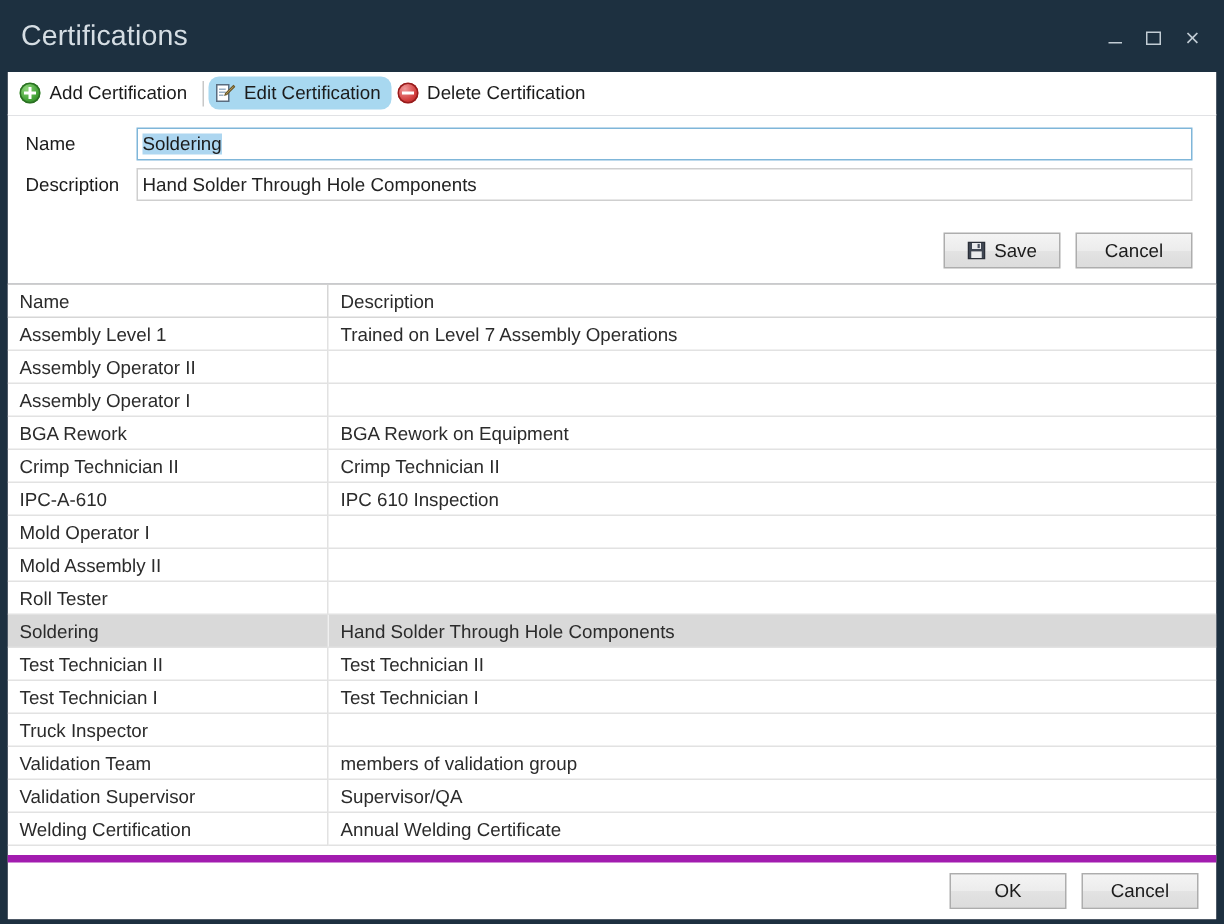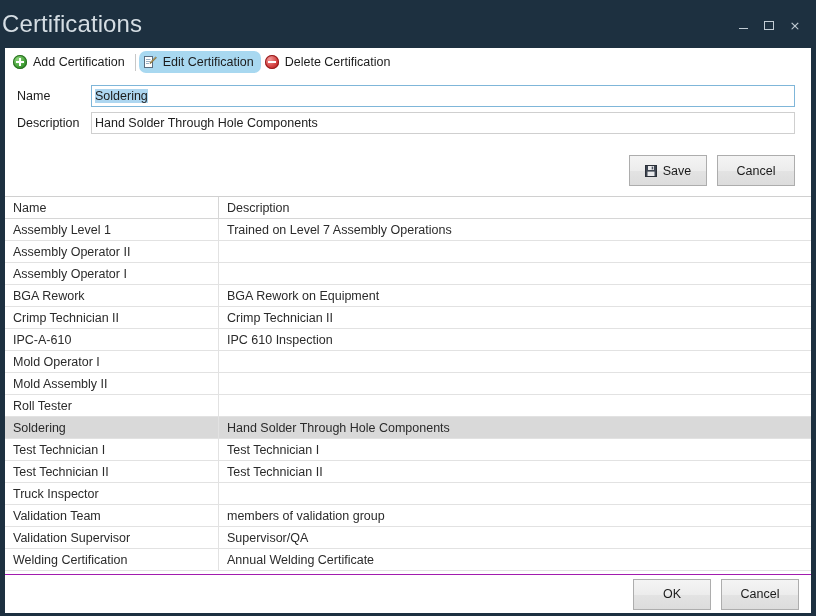--- a/index.html
+++ b/index.html
@@ -29,22 +29,22 @@
   .titlebar {
     height: 48px;
     flex: 0 0 48px;
     background: #1d3040;
     display: flex;
     align-items: center;
     position: relative;
   }
   .title-text {
     color: #d5dde3;
-    font-size: 24px;
-    padding-left: 2px;
+    font-size: 19px;
+    padding-left: 14px;
     letter-spacing: 0.1px;
     font-weight: 400;
     line-height: 1;
   }
   .win-controls {
     position: absolute;
     right: 8px;
     top: 14px;
     display: flex;
     align-items: center;
@@ -198,21 +198,21 @@
   .fake-input.focused { border-color: #7fb6d9; }
 
   .form-buttons {
     display: flex;
     justify-content: flex-end;
     gap: 10px;
     padding: 16px 0 10px 0;
   }
   .btn {
     min-width: 78px;
-    height: 31px;
+    height: 24px;
     border: 1px solid #adadad;
     background: linear-gradient(to bottom, #f4f4f4 0%, #ececec 50%, #e3e3e3 51%, #dcdcdc 100%);
     font-size: 12.5px;
     color: #1b1b1b;
     display: flex;
     align-items: center;
     justify-content: center;
     gap: 6px;
     font-family: "Liberation Sans", sans-serif;
     box-sizing: border-box;
@@ -265,21 +265,21 @@
   }
   table.grid td:last-child { border-right: none; }
   tr.row-selected td {
     background: #d9d9d9;
   }
   .col-name { width: 205px; }
 
   
   .footer {
     flex: 0 0 38px;
-    border-top: 1px solid #a21caf;
+    border-top: 5px solid #a21caf;
     display: flex;
     align-items: center;
     justify-content: flex-end;
     gap: 10px;
     padding-right: 12px;
     background: #ffffff;
   }
 </style>
 </head>
 <body>
@@ -400,26 +400,26 @@
             </tr>
             <tr>
               <td class="col-name">Roll Tester</td>
               <td></td>
             </tr>
             <tr class="row-selected">
               <td class="col-name">Soldering</td>
               <td>Hand Solder Through Hole Components</td>
             </tr>
             <tr>
+              <td class="col-name">Test Technician II</td>
+              <td>Test Technician II</td>
+            </tr>
+            <tr>
               <td class="col-name">Test Technician I</td>
               <td>Test Technician I</td>
-            </tr>
-            <tr>
-              <td class="col-name">Test Technician II</td>
-              <td>Test Technician II</td>
             </tr>
             <tr>
               <td class="col-name">Truck Inspector</td>
               <td></td>
             </tr>
             <tr>
               <td class="col-name">Validation Team</td>
               <td>members of validation group</td>
             </tr>
             <tr>

